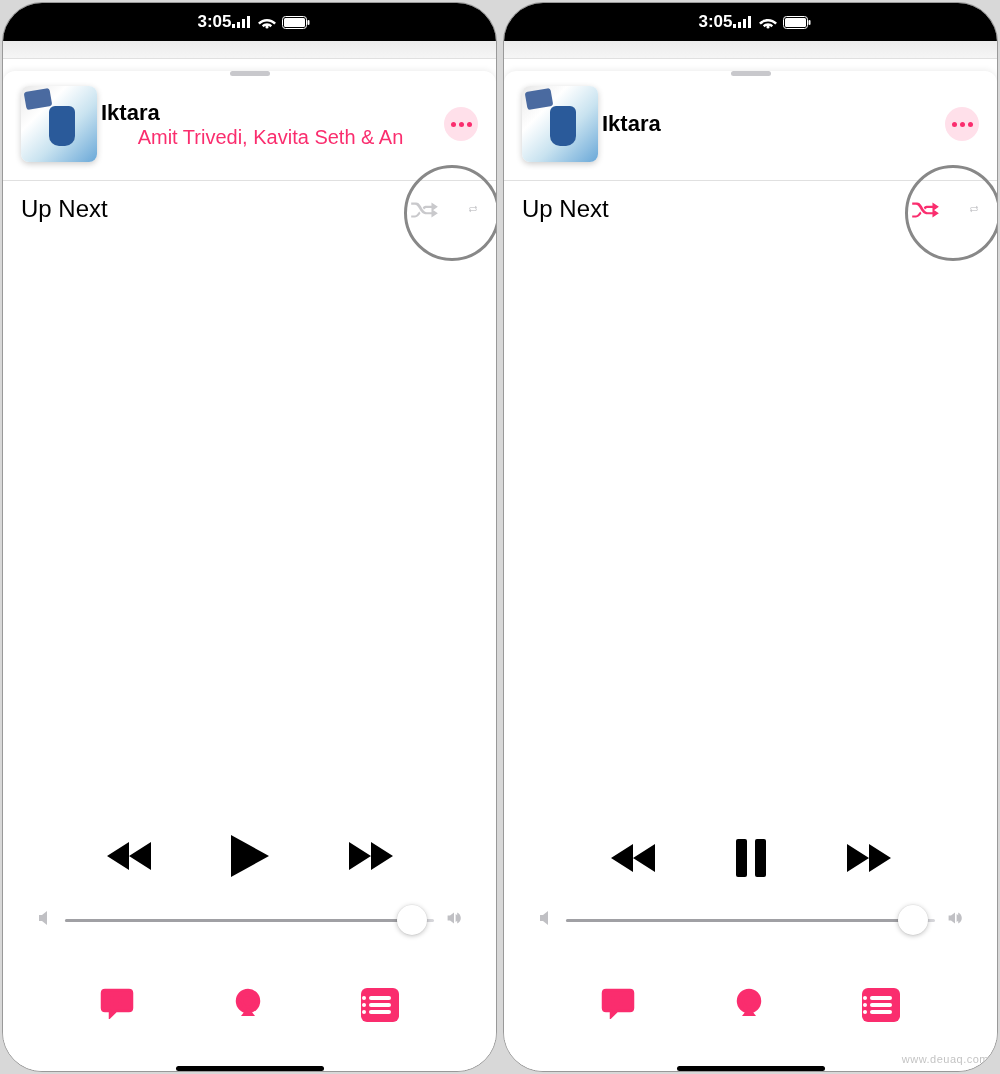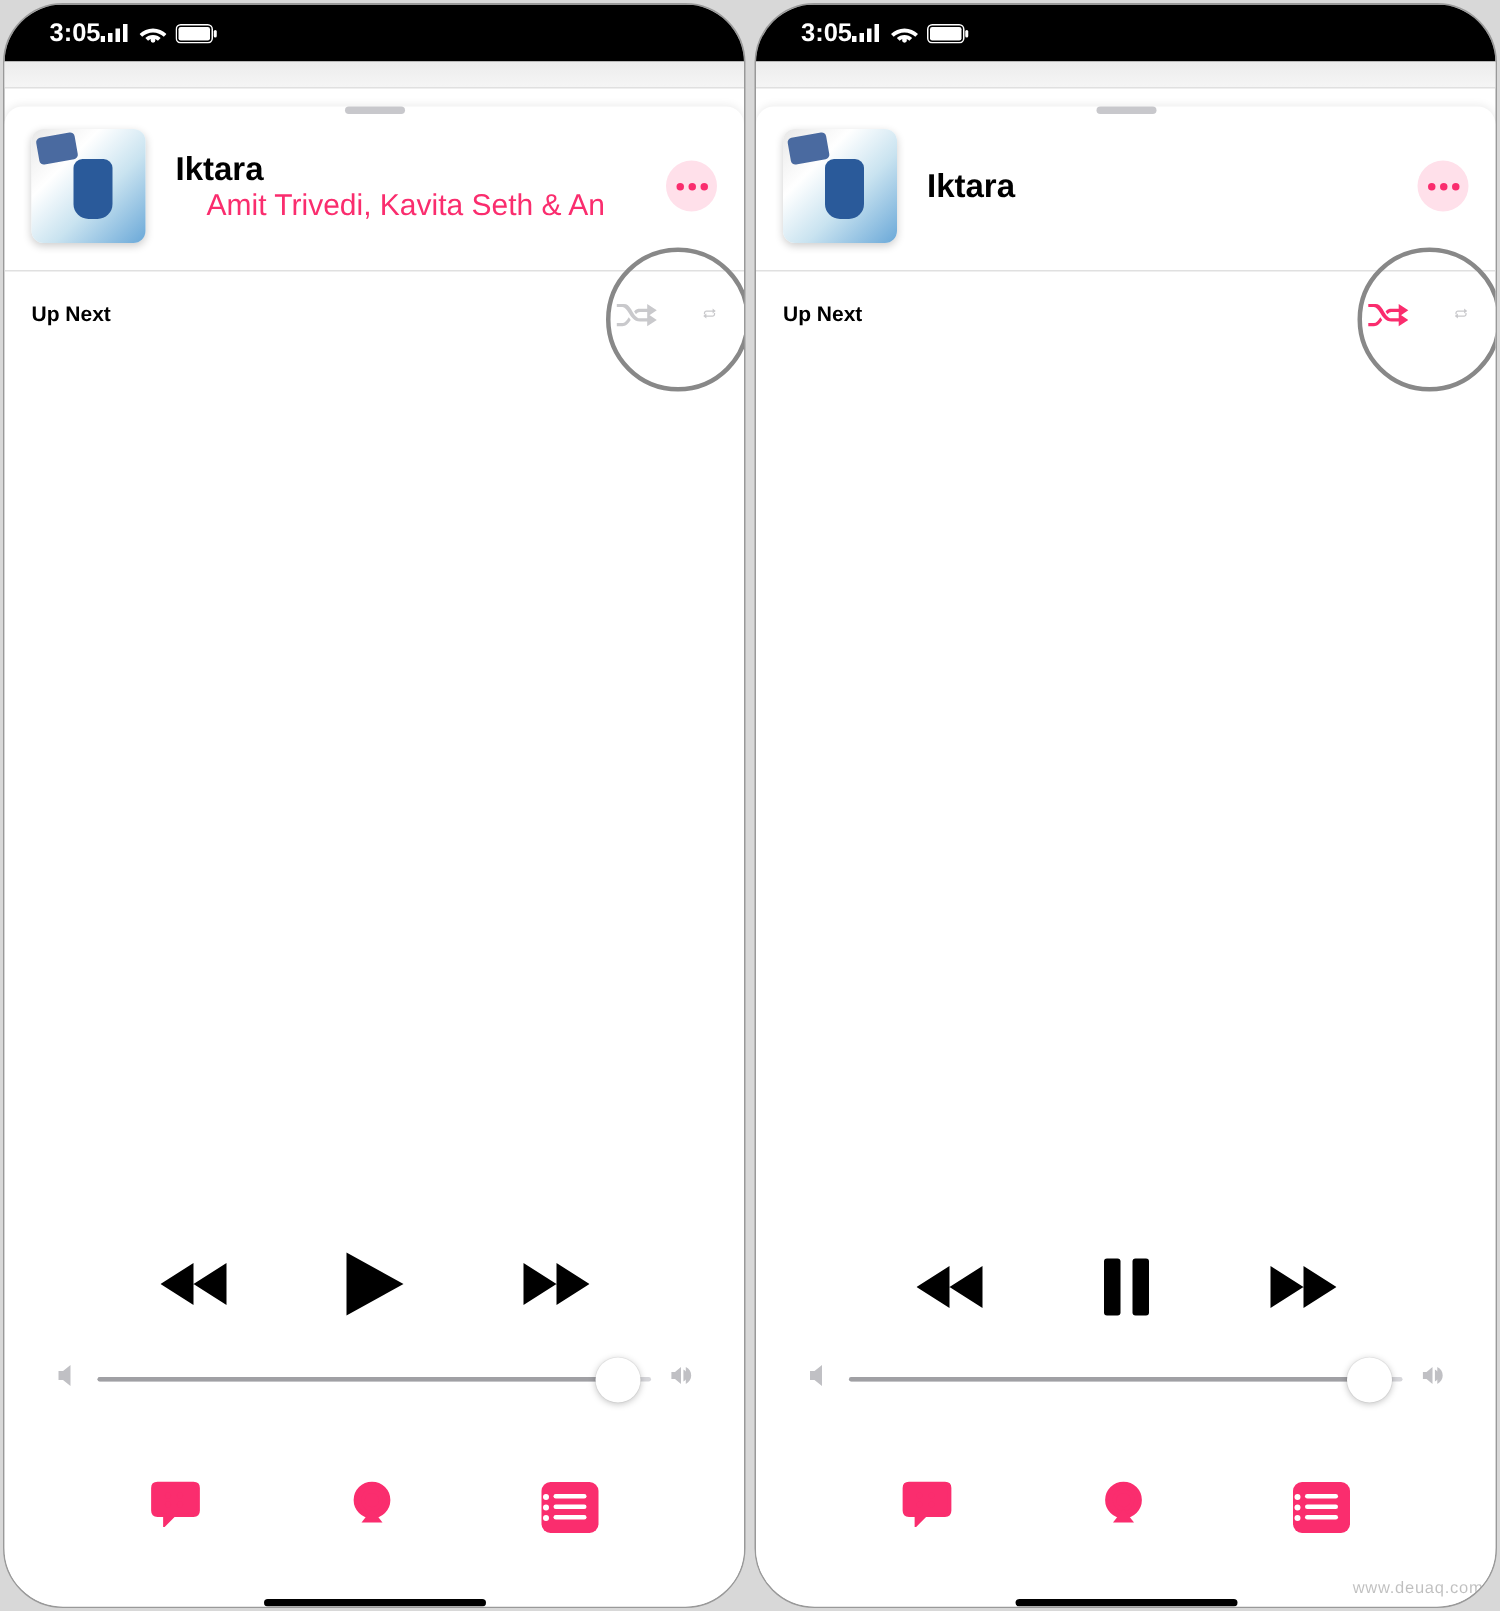--- a/index.html
+++ b/index.html
@@ -21,21 +21,21 @@
     position: relative;
     border: 1px solid #999;
   }
   
   .status-bar {
     height: 38px;
     background: #000;
     color: #fff;
     display: flex;
     align-items: center;
-    justify-content: flex-start;
+    justify-content: center;
     padding: 0 22px 0 30px;
     font-size: 17px;
     font-weight: 600;
   }
   .status-right { display: flex; align-items: center; gap: 6px; }
   .status-right svg { display: block; }
   
   .sheet-top {
     height: 18px;
     background: linear-gradient(#ececec, #f5f5f5);
@@ -53,21 +53,21 @@
     height: 5px;
     background: #c8c8cc;
     border-radius: 3px;
     margin: 12px auto 10px;
   }
   
   .now-playing {
     display: flex;
     align-items: center;
     padding: 0 18px 18px 18px;
-    gap: 20px;
+    gap: 4px;
     border-bottom: 1px solid #e0e0e0;
   }
   .album-art {
     width: 76px; height: 76px;
     border-radius: 8px;
     background: linear-gradient(135deg, #e8e8e8 0%, #fff 30%, #c9e3f0 60%, #6aa8d8 100%);
     box-shadow: 0 2px 6px rgba(0,0,0,0.2);
     flex-shrink: 0;
     position: relative;
     overflow: hidden;
@@ -124,22 +124,22 @@
     background: #fa2d6e;
   }
   
   .upnext-row {
     display: flex;
     align-items: center;
     padding: 14px 18px 0 18px;
     position: relative;
   }
   .upnext-label {
-    font-size: 14px;
-    font-weight: 700;
+    font-size: 24px;
+    font-weight: 400;
     color: #000;
   }
   .upnext-icons {
     margin-left: auto;
     display: flex;
     align-items: center;
     gap: 28px;
     position: relative;
   }
   .shuffle-icon, .repeat-icon {

